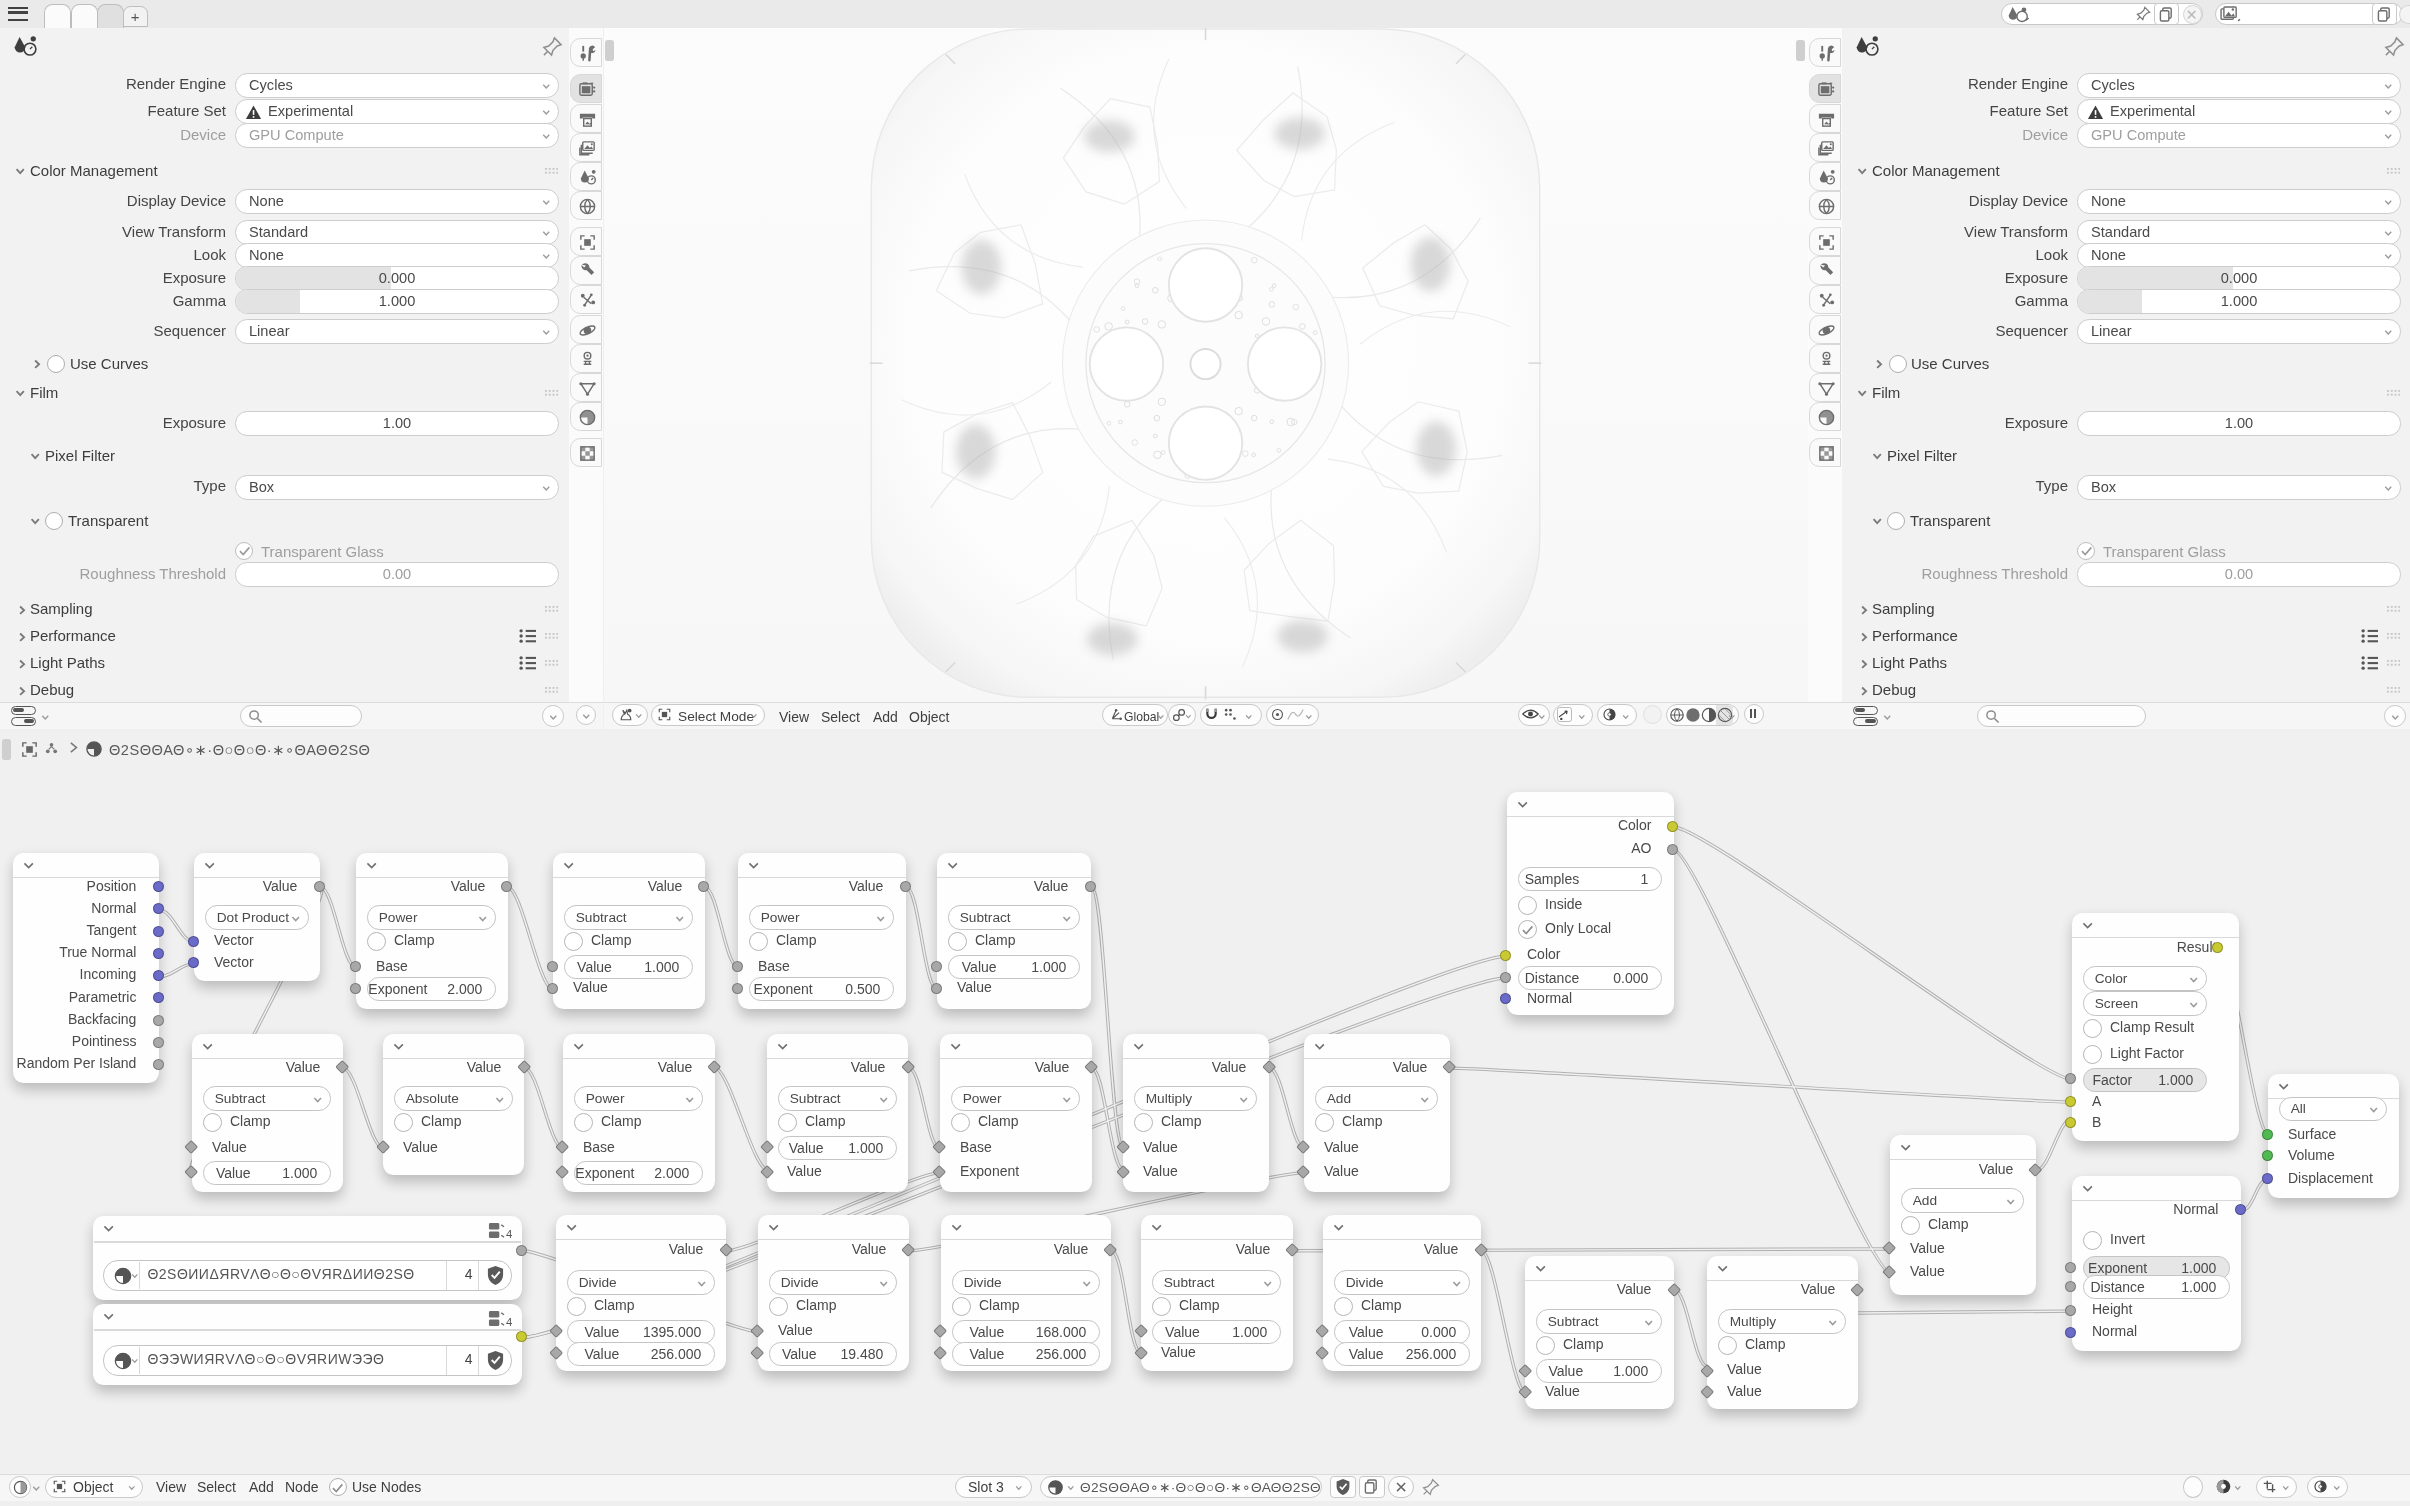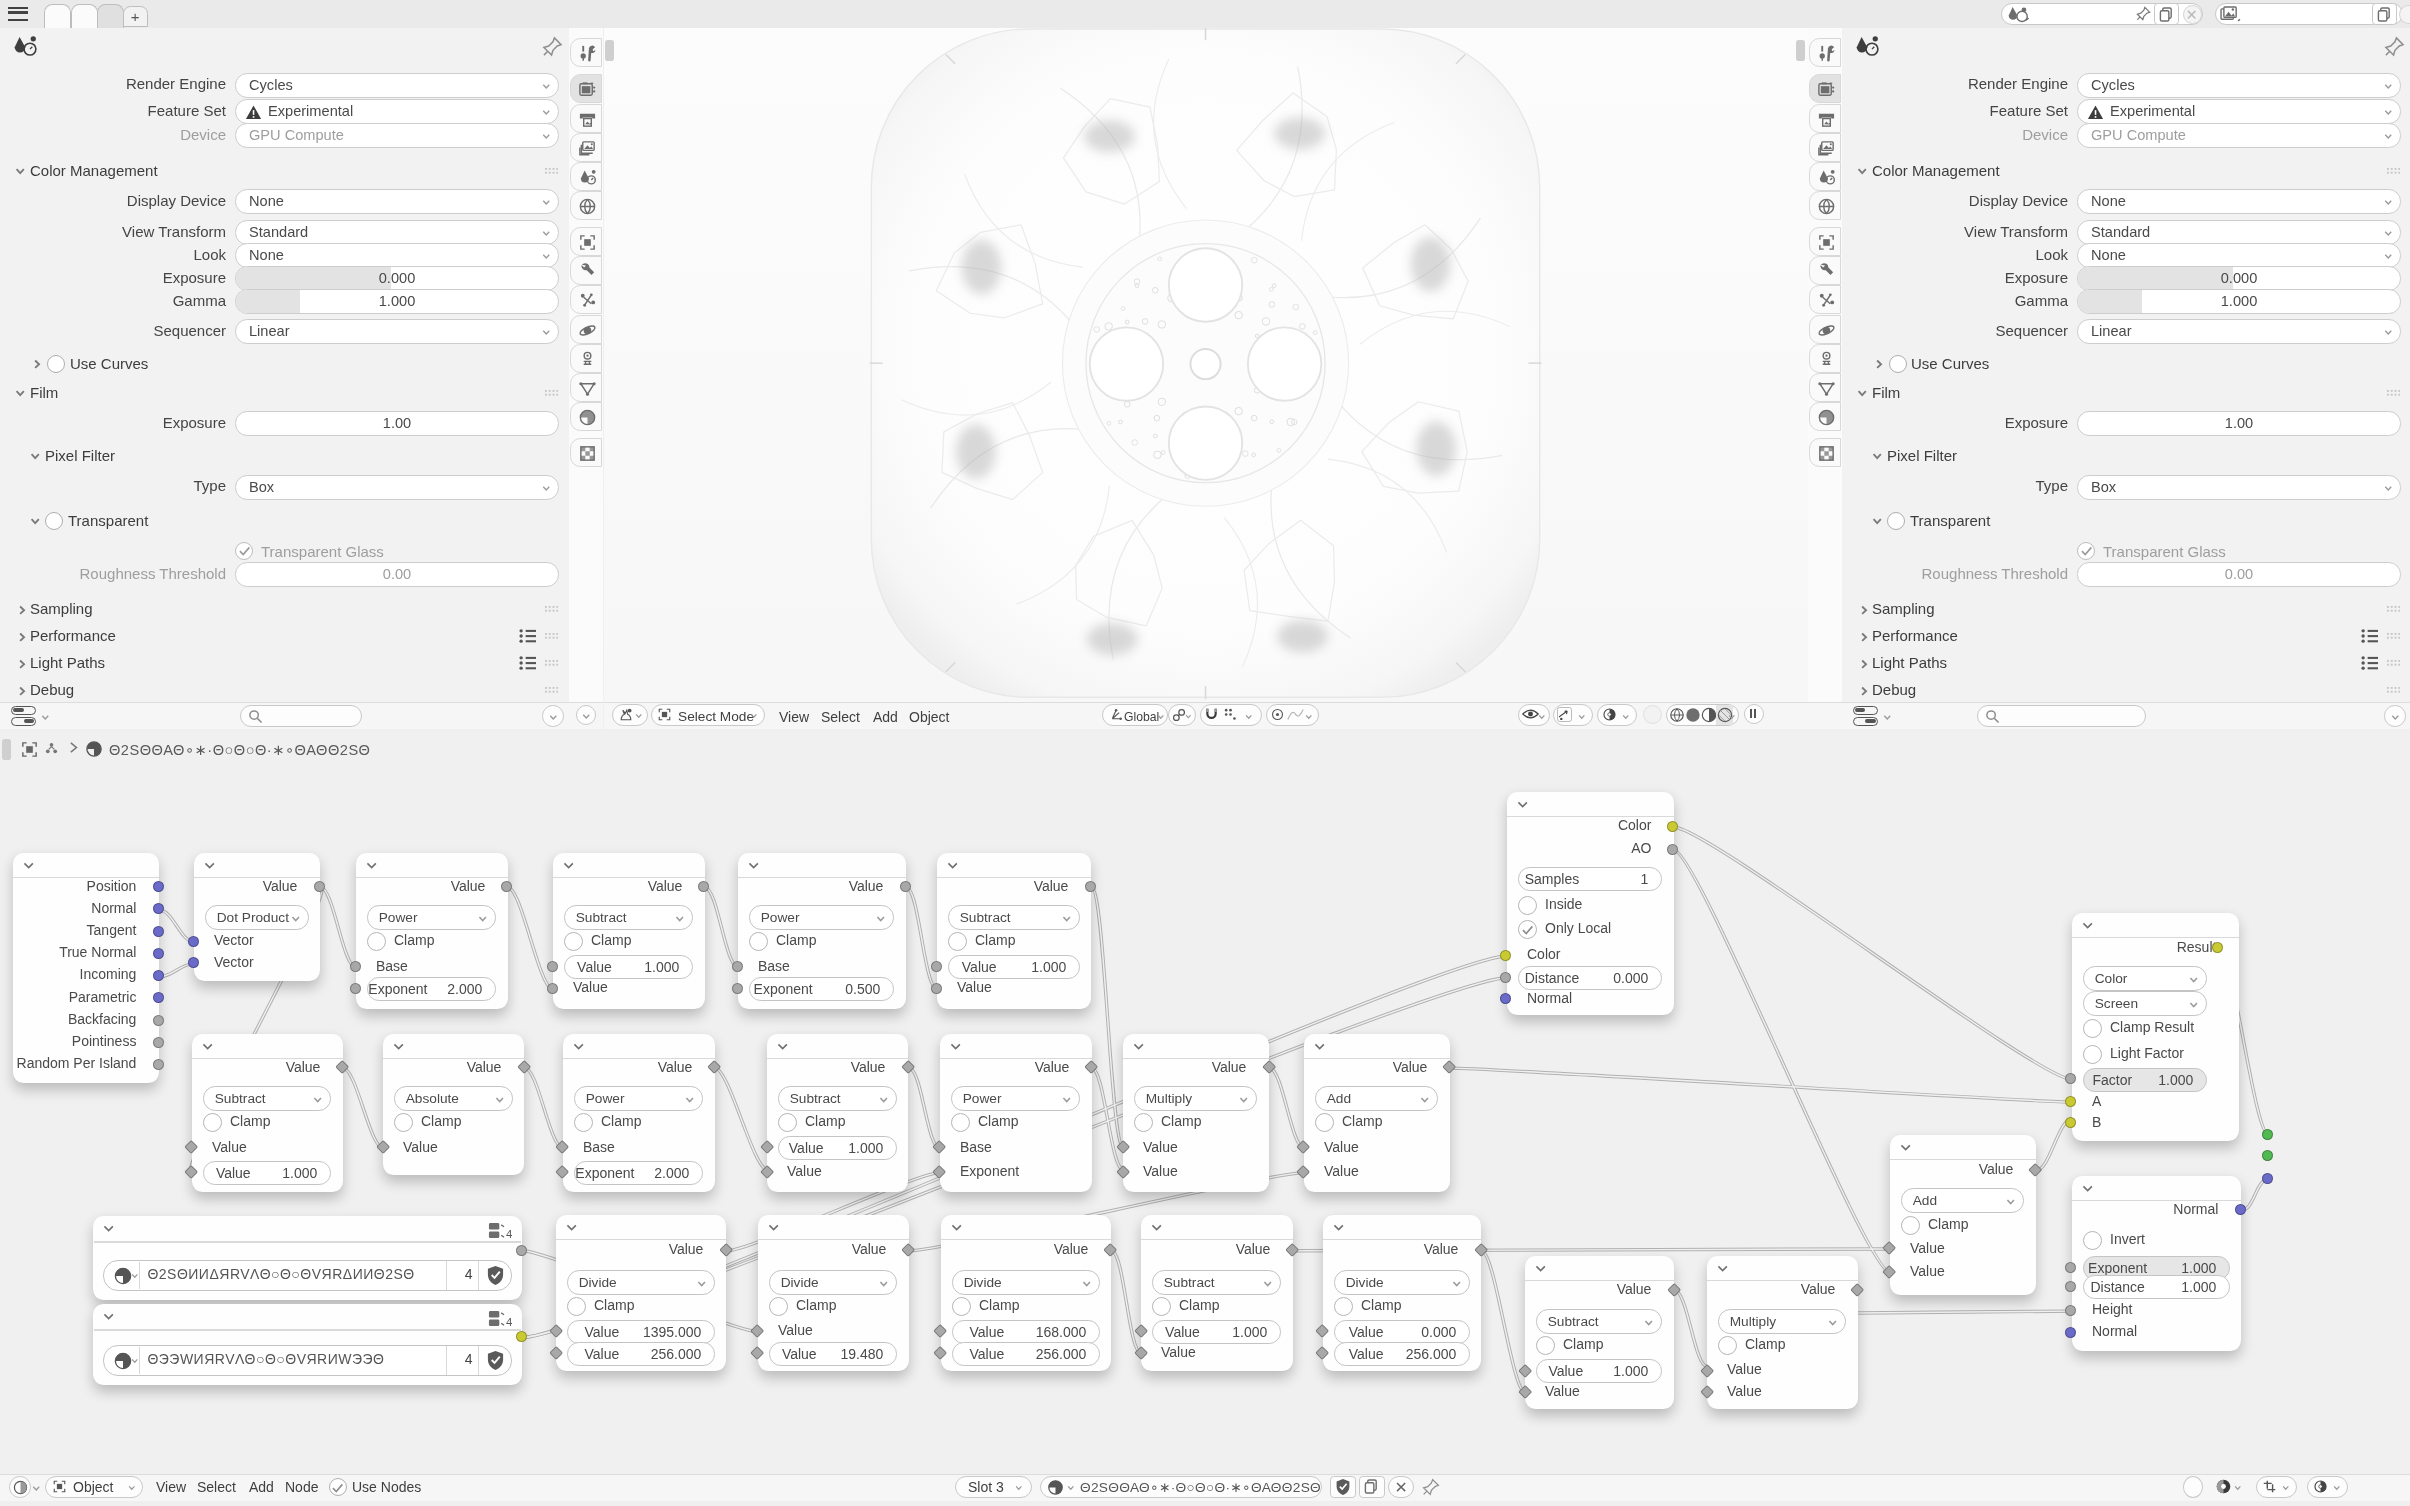--- a/index.html
+++ b/index.html
@@ -1609,20 +1609,36 @@
         </div>
 <div class="nfield" style="left:11.3px;top:99px;width:147px">
           <span class="l">Distance</span>
           <span class="v">1.000</span>
         </div>
 <div class="nlbl" style="left:20px;top:125px">Height</div>
 <div class="nlbl" style="left:20px;top:147px">Normal</div>
 
 </div>
 
+<div class="node" style="left:2268px;top:343px;width:131px;height:124px">
+<div class="nhead"></div>
+<svg class="nchev" width="11.3" height="7.5" viewBox="0 0 12 8">
+          <path d="M1.5 1.5 L6 6 L10.5 1.5" fill="none" stroke="#6f6f6f" stroke-width="1.7"></path>
+        </svg>
+<div class="ndd" style="left:11.3px;top:22.6px;width:108px">
+          <span class="t">All</span>
+          <svg style="position:absolute;right:7.5px;top:7.5px" width="9.4" height="9.4" viewBox="0 0 10 10">
+            <path class="chevsvg" d="M1.5 3.2 L5 7 L8.5 3.2"></path>
+          </svg>
+        </div>
+<div class="nlbl" style="left:20px;top:52px">Surface</div>
+<div class="nlbl" style="left:20px;top:73px">Volume</div>
+<div class="nlbl" style="left:20px;top:96px">Displacement</div>
+
+</div>
 
 <div class="sock c-blue" style="left:153px;top:150px"></div>
       <div class="sock c-blue" style="left:153px;top:172px"></div>
       <div class="sock c-blue" style="left:153px;top:195px"></div>
       <div class="sock c-blue" style="left:153px;top:217px"></div>
       <div class="sock c-blue" style="left:153px;top:239px"></div>
       <div class="sock c-blue" style="left:153px;top:261px"></div>
       <div class="sock c-gray" style="left:153px;top:284px"></div>
       <div class="sock c-gray" style="left:153px;top:306px"></div>
       <div class="sock c-gray" style="left:153px;top:328px"></div>

